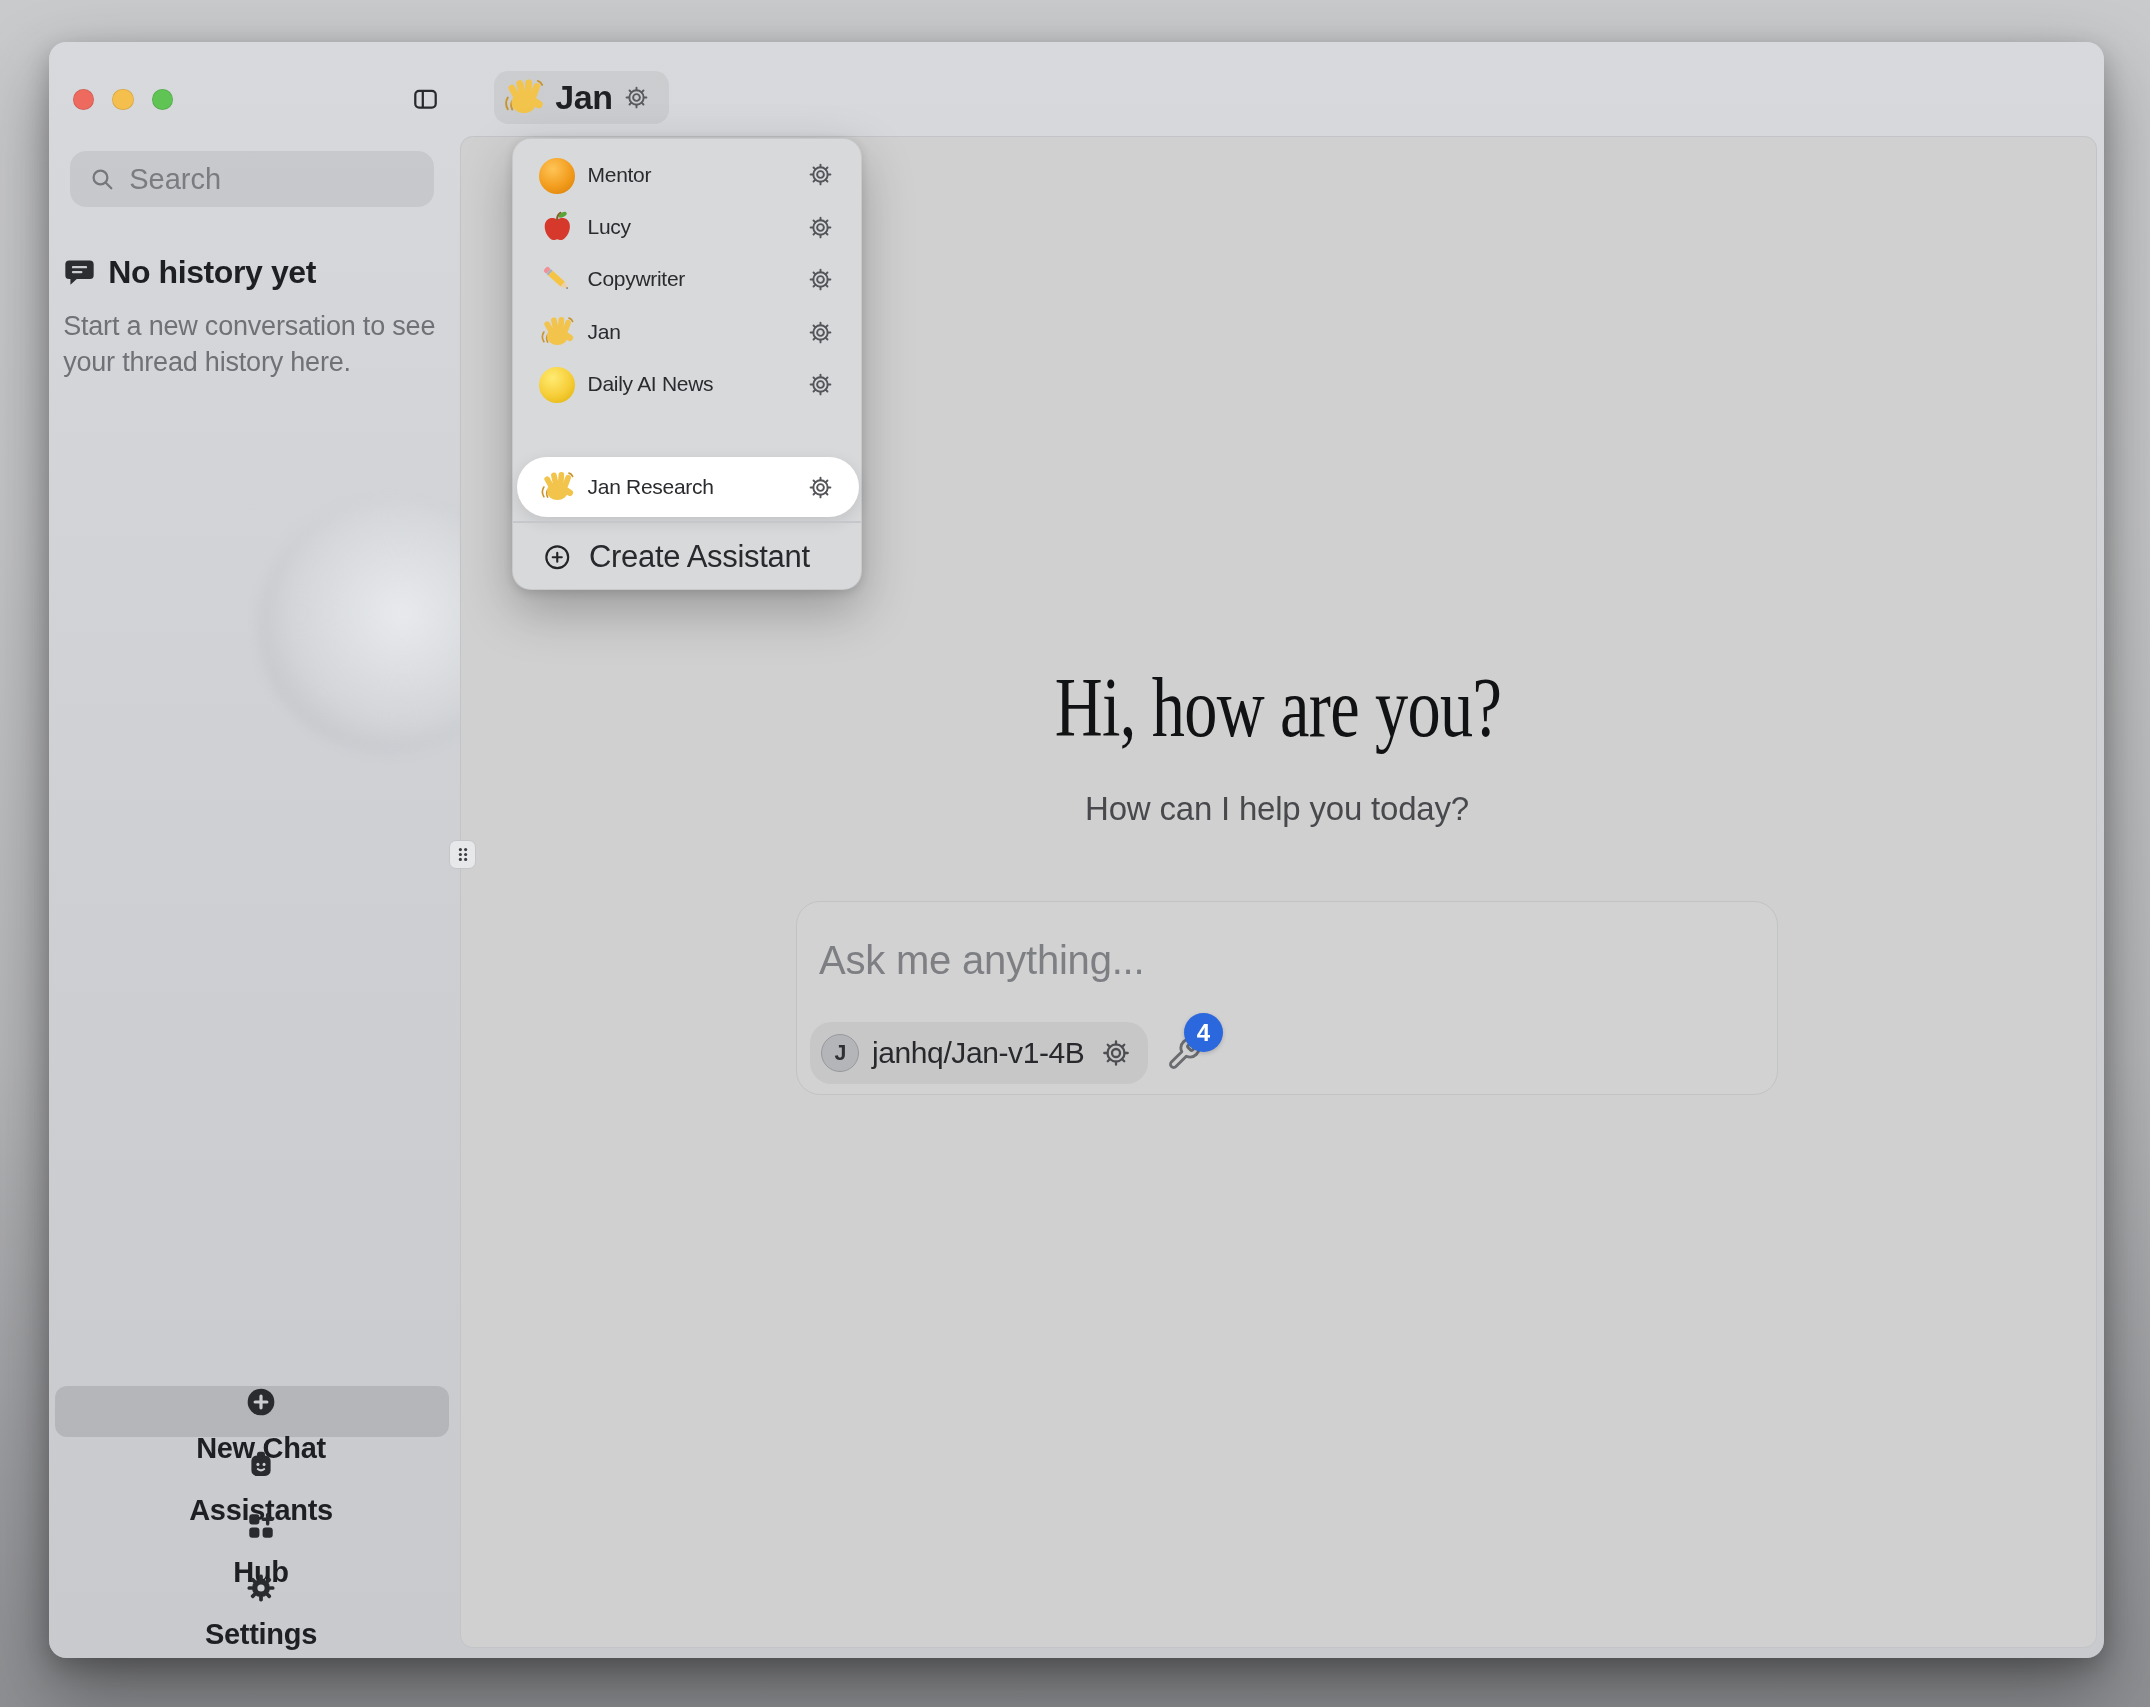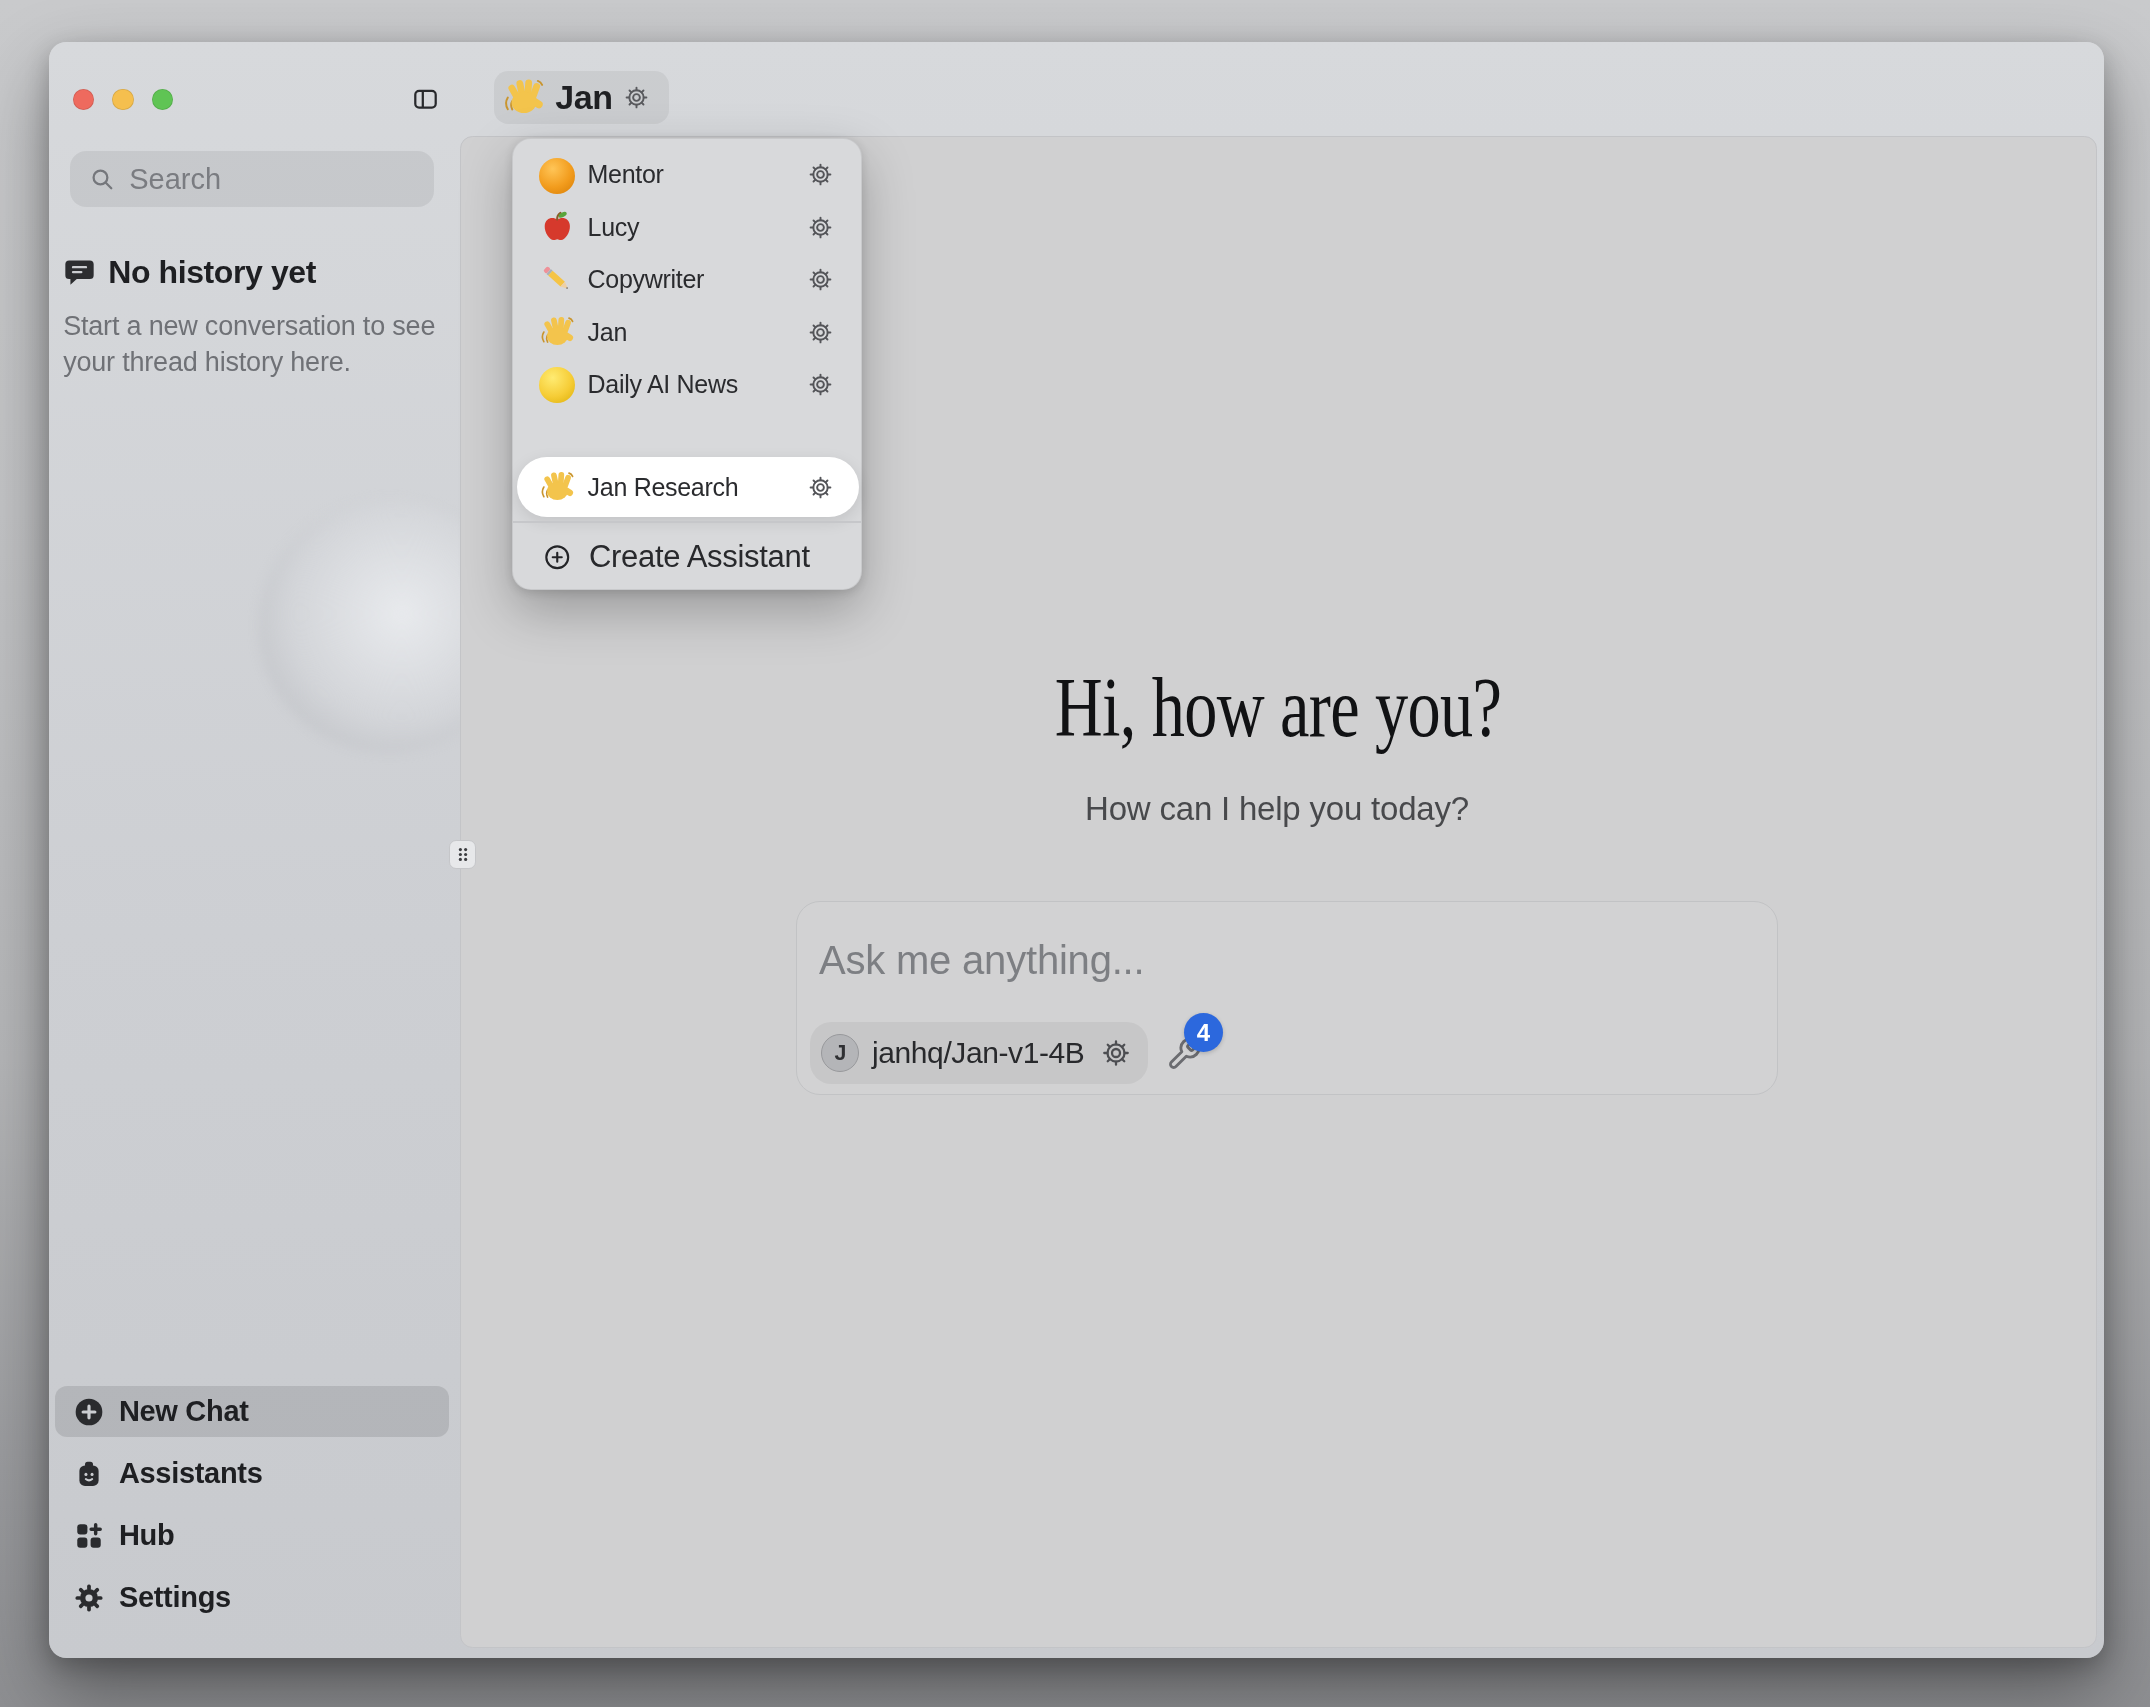--- a/index.html
+++ b/index.html
@@ -43,21 +43,21 @@
   .empty-title{font-size:32px;font-weight:700;color:#1e1f22;letter-spacing:-0.4px;}
   .empty-desc{margin-top:17.4px;font-size:27px;line-height:36px;color:#6f7176;letter-spacing:-0.2px;}
   .sidebar-blob{
     position:absolute;left:209px;top:458px;width:261px;height:253px;border-radius:50%;
     background:radial-gradient(circle at 55% 45%,rgba(236,238,241,.85) 0%,rgba(214,216,220,.45) 55%,rgba(150,152,158,.18) 76%,rgba(0,0,0,0) 86%);
     filter:blur(5.5px);pointer-events:none;
   }
   .nav{position:absolute;left:6.3px;bottom:35px;width:394px;}
   .nav-row{
     height:51px;border-radius:12px;display:flex;align-items:center;gap:14.2px;
-    padding:0 0 0 17.4px;box-sizing:border-box;margin-top:11px;cursor:pointer;
+    padding:0 0 0 17.4px;box-sizing:border-box;margin-top:11px;cursor:pointer;flex-direction:column;
   }
   .nav-row.active{background:rgba(0,0,0,.105);}
   .nav-row .n-icon{width:32px;height:32px;color:#2a2b2e;flex:0 0 auto;}
   .nav-label{font-size:29px;font-weight:700;color:#1e1f22;letter-spacing:-0.3px;}
   
   .main-panel{
     position:absolute;left:411px;top:94px;width:1637px;height:1512px;
     background:#d0d0d1;border:0.8px solid #c3c4c7;border-radius:12.6px;box-sizing:border-box;
   }
   .header-pill{
@@ -77,21 +77,21 @@
   
   .dropdown{
     position:absolute;left:463px;top:96px;width:350px;height:452px;border-radius:19px;
     background:#d8d9db;border:0.8px solid rgba(0,0,0,.07);box-sizing:border-box;z-index:5;
     box-shadow:0 20.6px 51px rgba(0,0,0,.26),0 2.4px 9.5px rgba(0,0,0,.12);
   }
   .menu-row{
     position:absolute;left:4px;width:342px;height:52px;display:flex;align-items:center;cursor:pointer;
   }
   .menu-row .m-emoji{width:36px;height:36px;margin-left:22px;flex:0 0 auto;display:block;}
-  .menu-row .m-label{margin-left:12.6px;font-size:25px;color:#2a2b2e;letter-spacing:-0.3px;white-space:nowrap;}
+  .menu-row .m-label{margin-left:12.6px;font-size:21px;color:#2a2b2e;letter-spacing:-0.3px;white-space:nowrap;}
   .menu-row .m-gear{position:absolute;right:25px;width:27px;height:27px;color:#545559;}
   .menu-row.highlight{
     background:#ffffff;border-radius:30px;height:60px;
     box-shadow:0 4.7px 16px rgba(0,0,0,.10);
   }
   .emoji-circle{border-radius:50%;width:33px;height:32px;margin-top:2.4px;}
   .emoji-orange{background:radial-gradient(circle at 38% 30%,#ffc557 0%,#f29c1d 55%,#d67c05 100%);}
   .emoji-yellow{background:radial-gradient(circle at 38% 30%,#ffeb72 0%,#f6cd37 55%,#dcae06 100%);}
   .menu-divider{position:absolute;left:0;top:382px;width:100%;height:1.6px;background:#c6c7ca;}
   .create-row{position:absolute;left:4px;top:392px;width:342px;height:52px;display:flex;align-items:center;cursor:pointer;}

